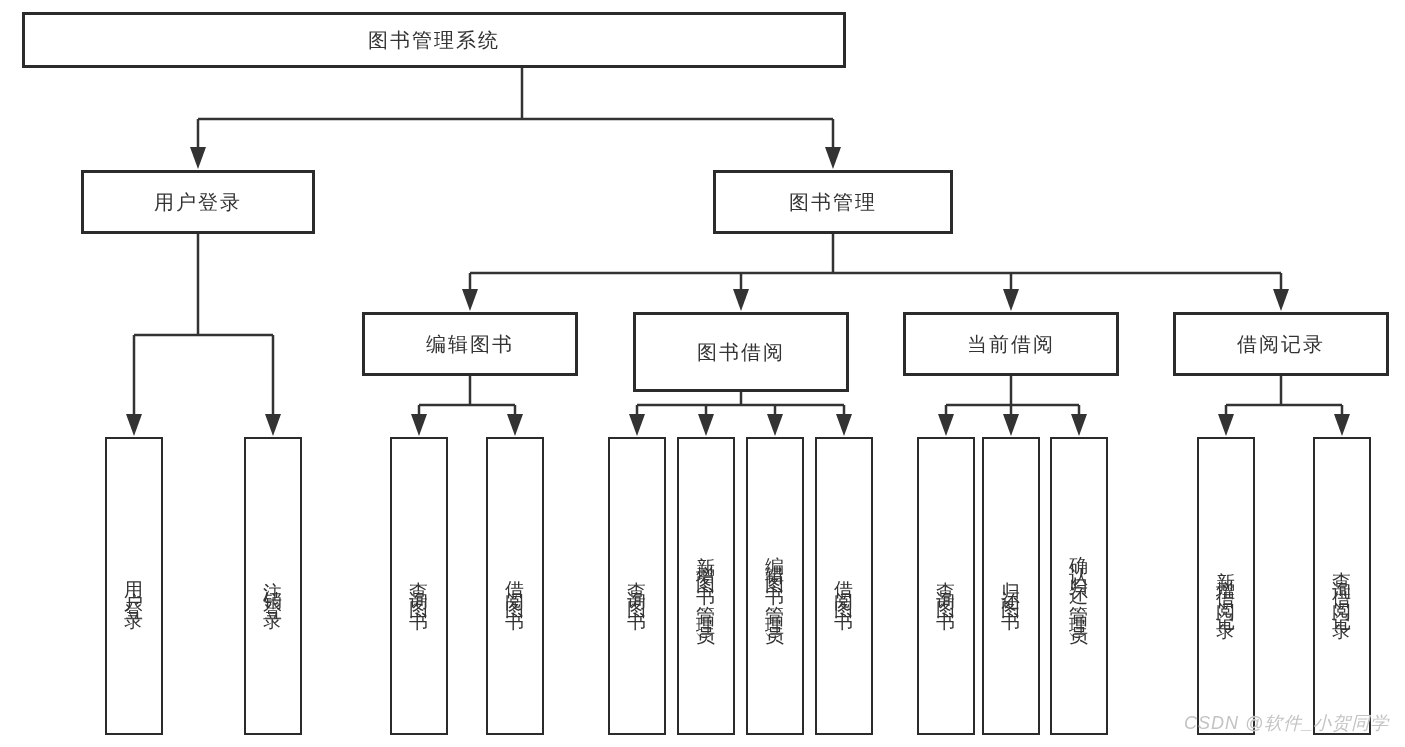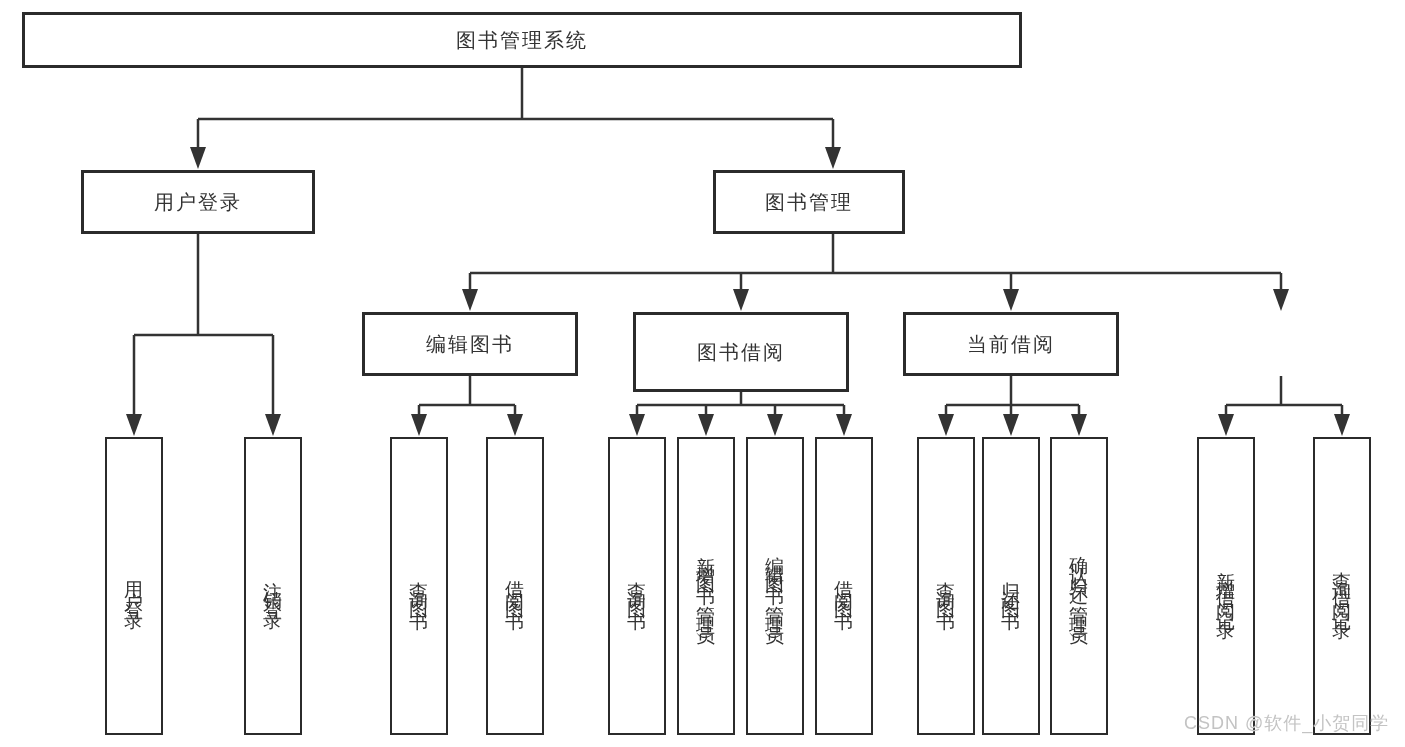--- a/index.html
+++ b/index.html
@@ -15,21 +15,21 @@
   }
   .h-node{font-size:20px;letter-spacing:2px;white-space:nowrap;}
   .v-node{border-width:2.5px;}
   .v-node .vtext{
     writing-mode:vertical-rl;text-orientation:mixed;
     font-size:19px;line-height:1;letter-spacing:10px;
   }
   .watermark{
     position:absolute;left:1184px;top:711px;width:220px;
     font-size:18px;color:#c3c3c3;letter-spacing:1px;white-space:nowrap;
-    text-shadow:0 0 1px #ffffff;z-index:5;
+    text-shadow:0 0 1px #ffffff;z-index:5;font-style:italic;
   }
 </style>
 </head>
 <body>
 
 <div class="canvas">
 
   <svg class="connectors" viewBox="0 0 1405 747" xmlns="http://www.w3.org/2000/svg">
     <g stroke="#333333" stroke-width="2.5" fill="none">
 
@@ -89,39 +89,42 @@
       <polygon points="775,436 767,414 783,414"></polygon>
       <polygon points="844,436 836,414 852,414"></polygon>
       <polygon points="946,436 938,414 954,414"></polygon>
       <polygon points="1011,436 1003,414 1019,414"></polygon>
       <polygon points="1079,436 1071,414 1087,414"></polygon>
       <polygon points="1226,436 1218,414 1234,414"></polygon>
       <polygon points="1342,436 1334,414 1350,414"></polygon>
     </g>
   </svg>
 
-  <div class="node h-node" style="left:22px;top:12px;width:1000px;height:56px;">
+  <div class="node h-node" style="left:22px;top:12px;width:824px;height:56px;">
     <span>图书管理系统</span>
   </div>
 
   <div class="node h-node" style="left:81px;top:170px;width:234px;height:64px;">
     <span>用户登录</span>
   </div>
-  <div class="node h-node" style="left:713px;top:170px;width:192px;height:64px;">
+  <div class="node h-node" style="left:713px;top:170px;width:240px;height:64px;">
     <span>图书管理</span>
   </div>
 
   <div class="node h-node" style="left:362px;top:312px;width:216px;height:64px;">
     <span>编辑图书</span>
   </div>
   <div class="node h-node" style="left:633px;top:312px;width:216px;height:80px;">
     <span>图书借阅</span>
   </div>
   <div class="node h-node" style="left:903px;top:312px;width:216px;height:64px;">
     <span>当前借阅</span>
+  </div>
+  <div class="node h-node" style="left:1173px;top:312px;width:216px;height:64px;">
+    <span>借阅记录</span>
   </div>
 
   <div class="node v-node" style="left:105px;top:437px;width:58px;height:298px;">
     <span class="vtext">用户登录</span>
   </div>
   <div class="node v-node" style="left:244px;top:437px;width:58px;height:298px;">
     <span class="vtext">注销登录</span>
   </div>
 
   <div class="node v-node" style="left:390px;top:437px;width:58px;height:298px;">

